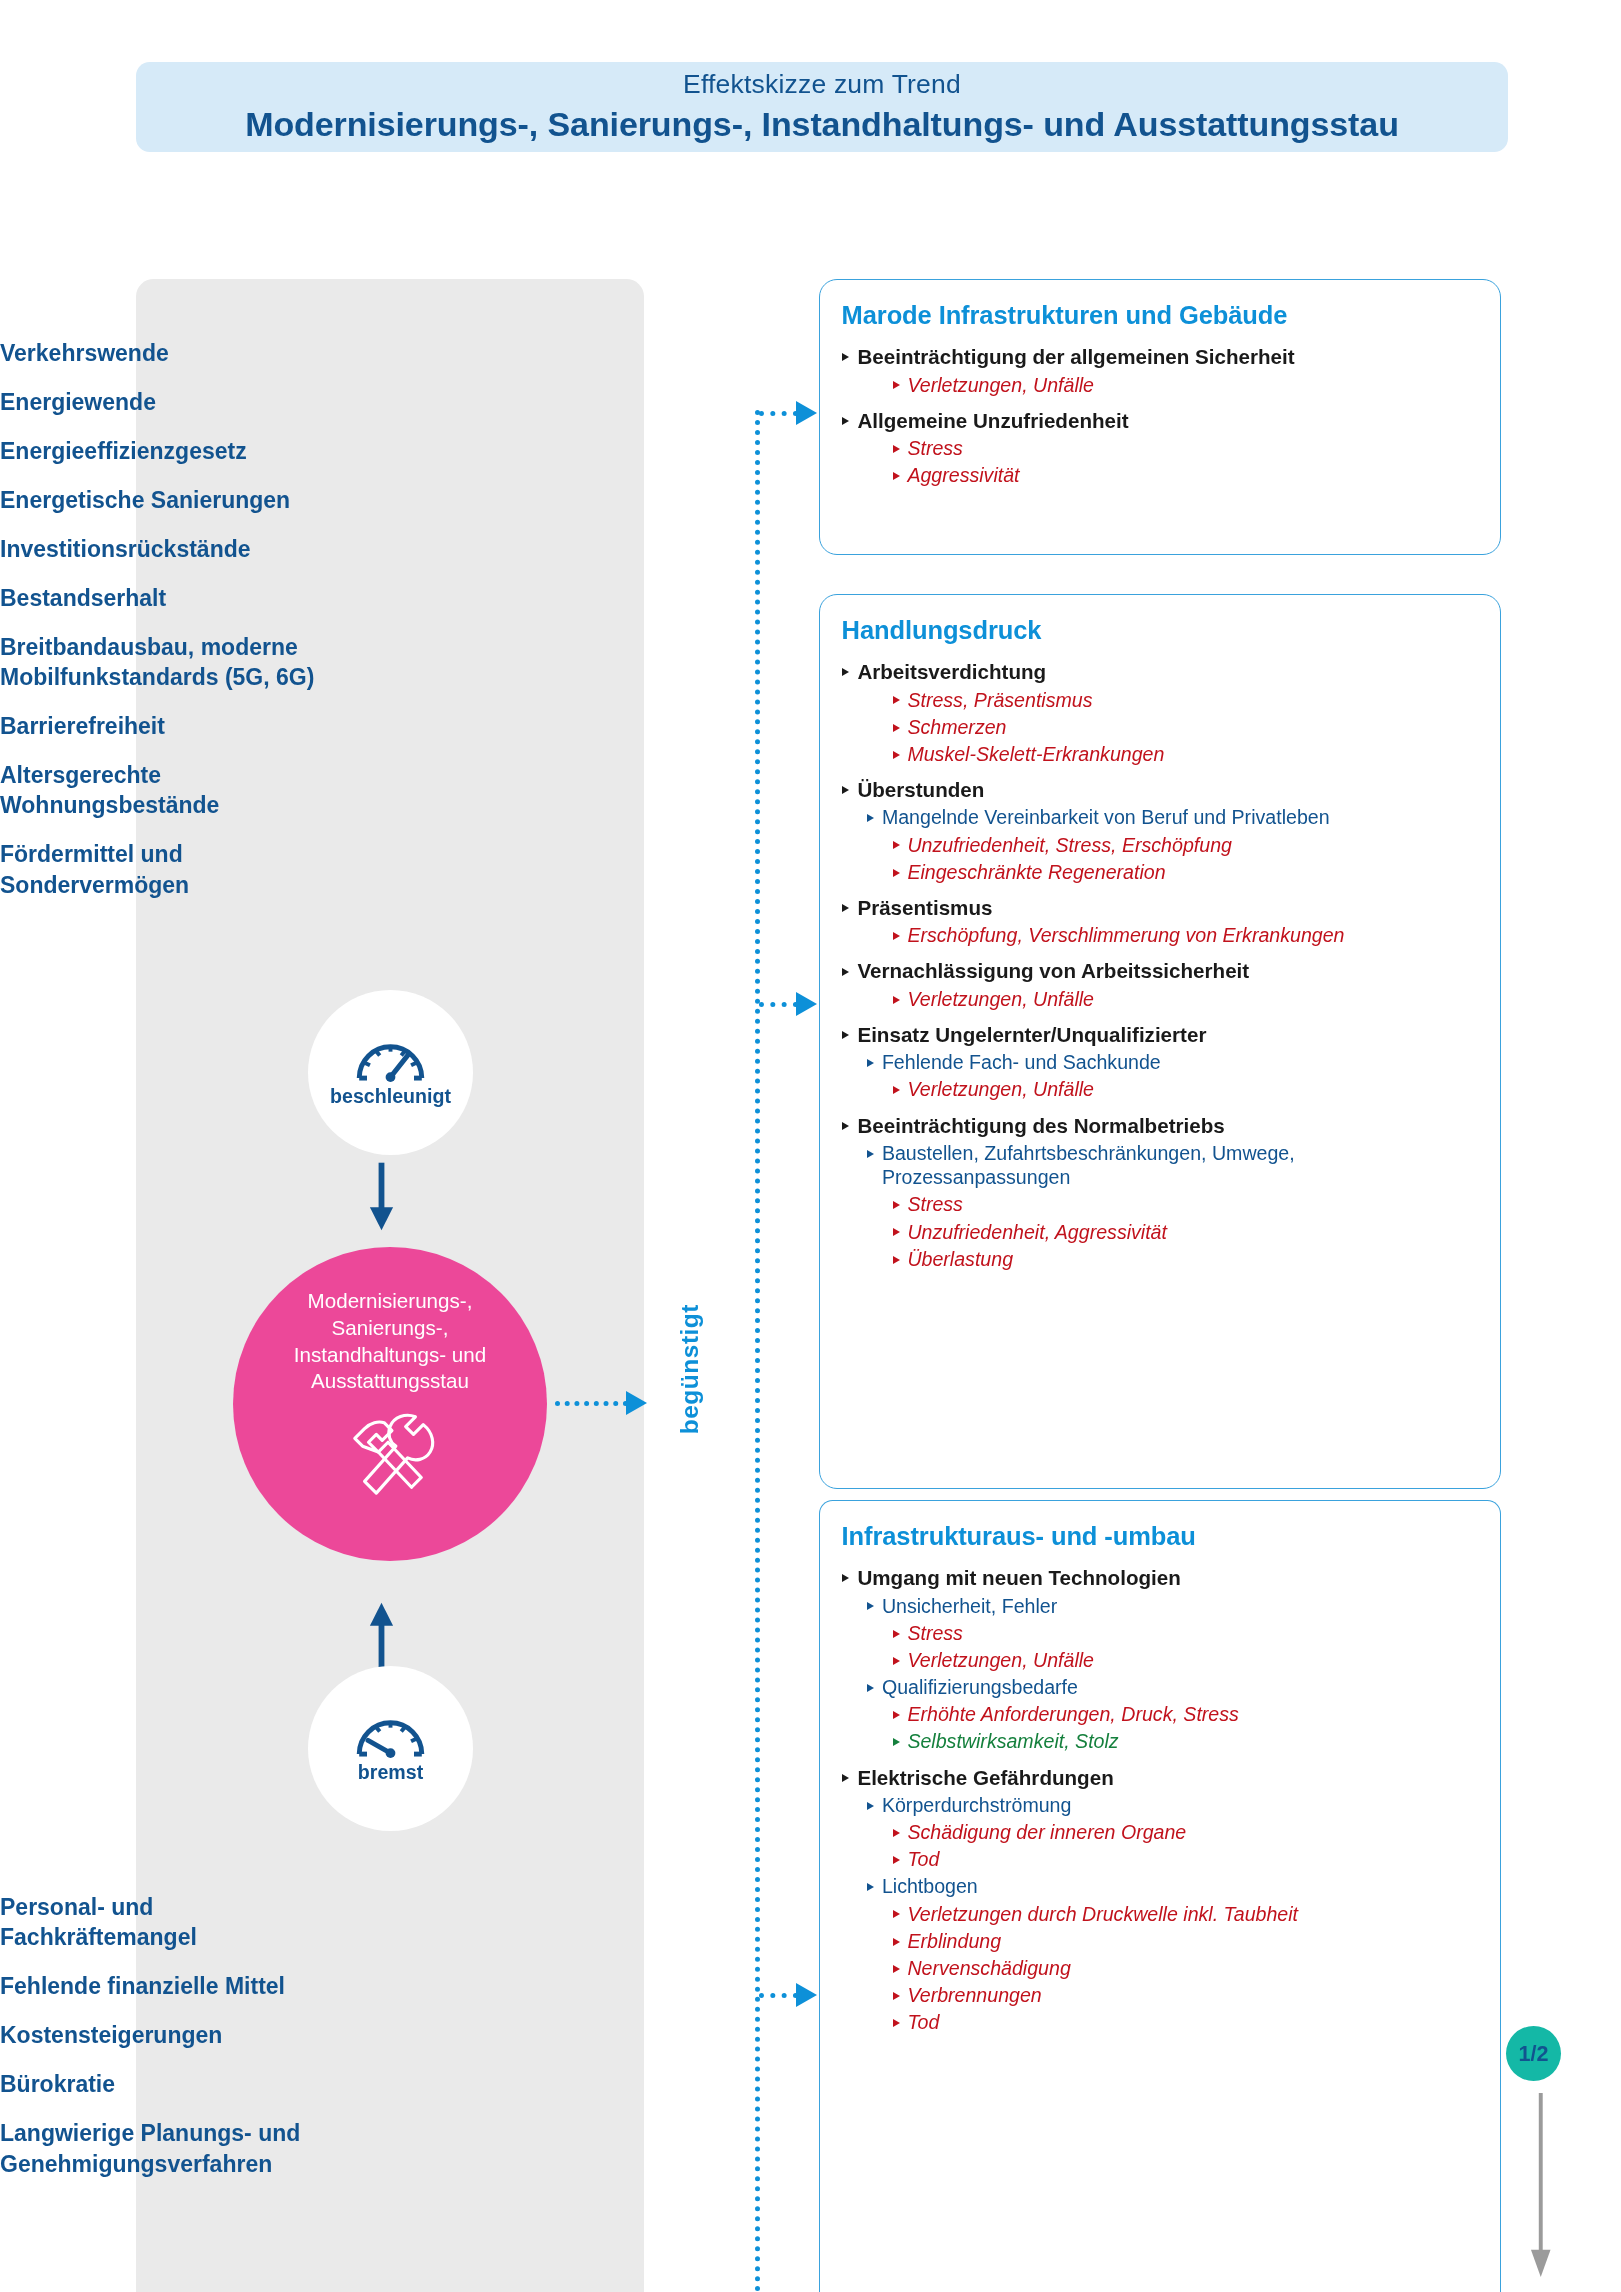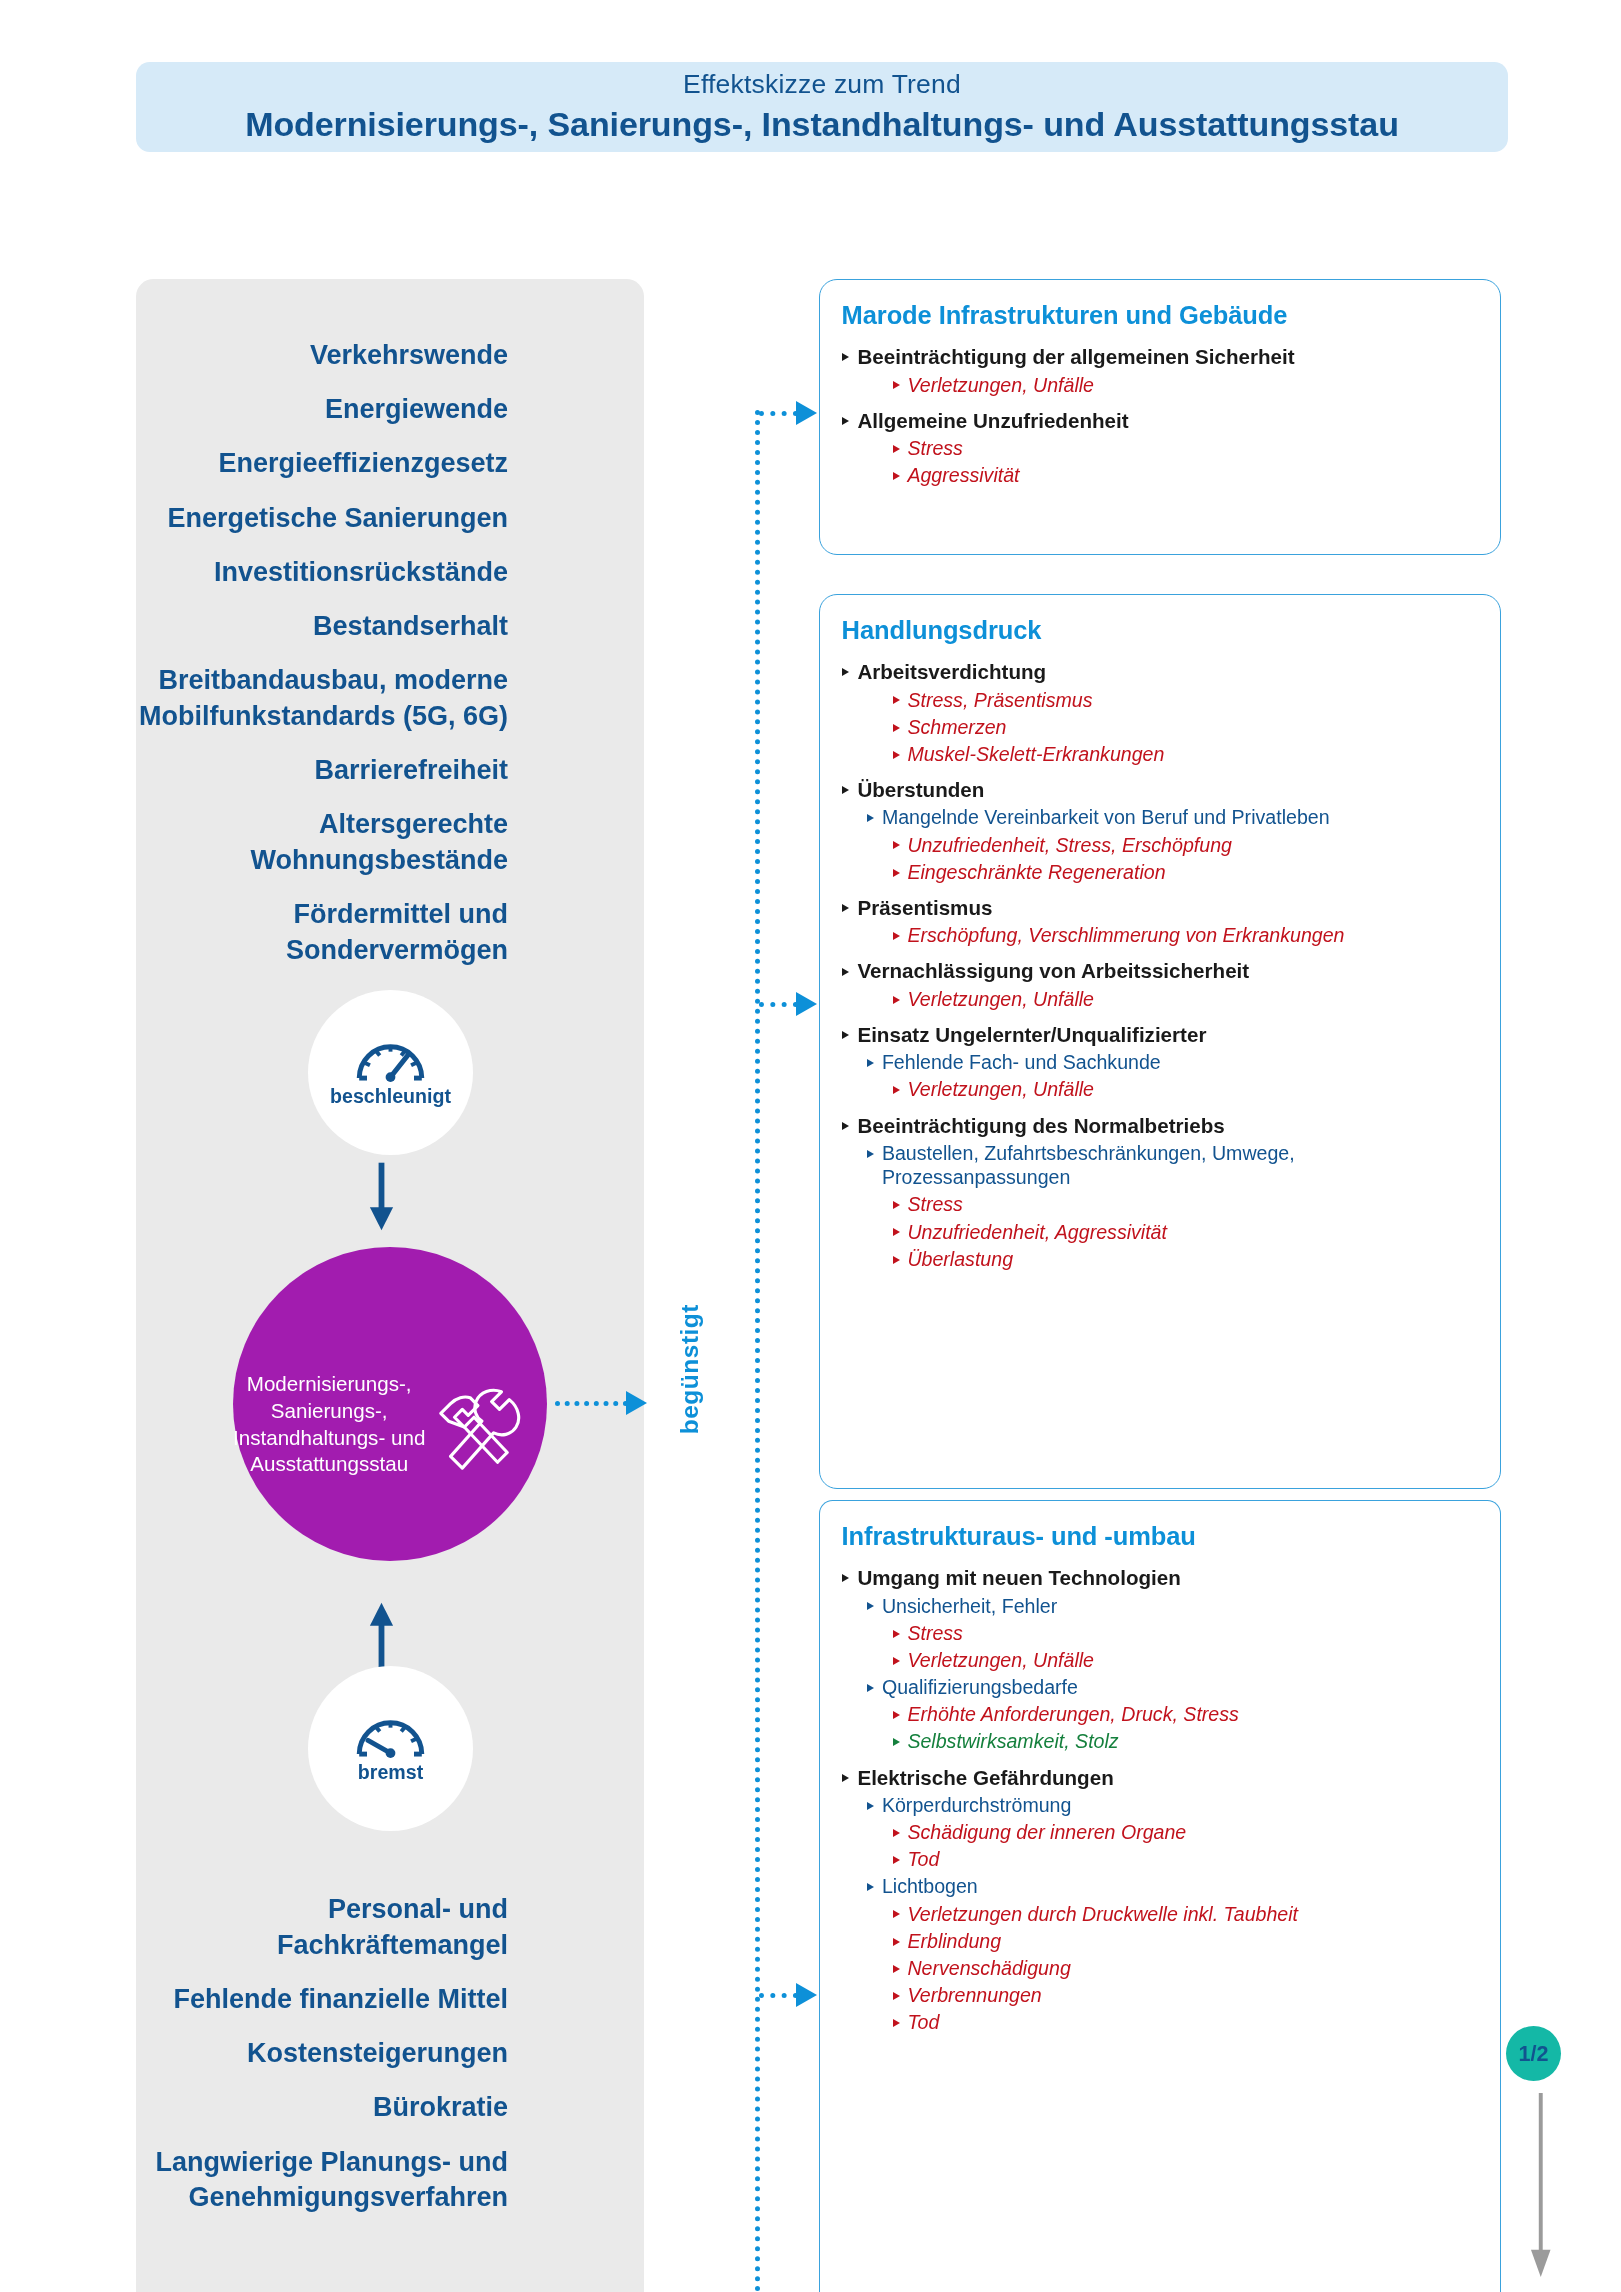--- a/index.html
+++ b/index.html
@@ -40,23 +40,23 @@
   #drivers-panel{
     position:absolute;
     left:136px; top:279px; width:508px; height:2013px;
     background:#eaeaea;
     border-radius:17.6px 17.6px 0 0;
   }
 
   .driver-list{
     position:absolute;
     left:0;width:508px;
-    text-align:right;
+    text-align:left;
     color:#12538f;
-    font-size:27px;
+    font-size:23px;
     font-weight:700;
     line-height:1.32;
   }
   #drivers-top{top:338px;}
   #drivers-bottom{top:1892px;}
   .driver-item{margin-bottom:18.6px;white-space:pre-line;}
 
   
   .gauge-circle{
     position:absolute;
@@ -78,22 +78,22 @@
   .v-arrow{position:absolute;}
   #arrow-down{left:367px;top:1162px;}
   #arrow-up{left:367px;top:1600px;}
 
   
   #trend-circle{
     position:absolute;
     left:233px;top:1247px;
     width:314px;height:314px;
     border-radius:50%;
-    background:#a21caf;
-    display:flex;
+    background:#ec4899;
+    display:flex;flex-direction:column;
     align-items:center;justify-content:flex-start;
     padding-top:41px;
     box-sizing:border-box;
   }
   #trend-circle .tlabel{
     color:#ffffff;
     font-size:20.6px;
     font-weight:400;
     line-height:1.3;
     text-align:center;

